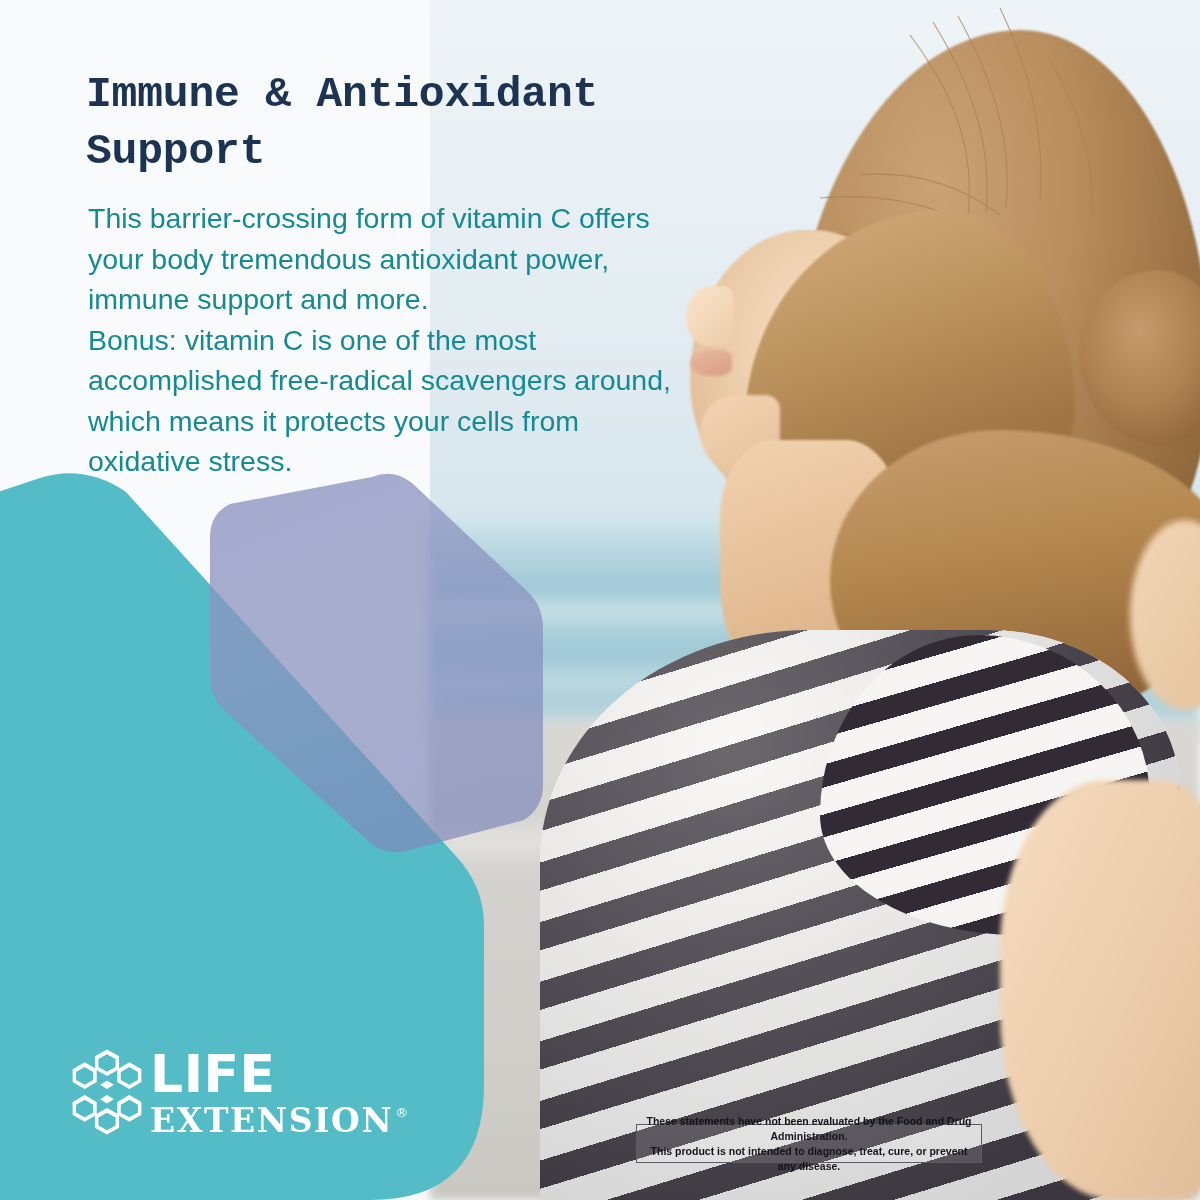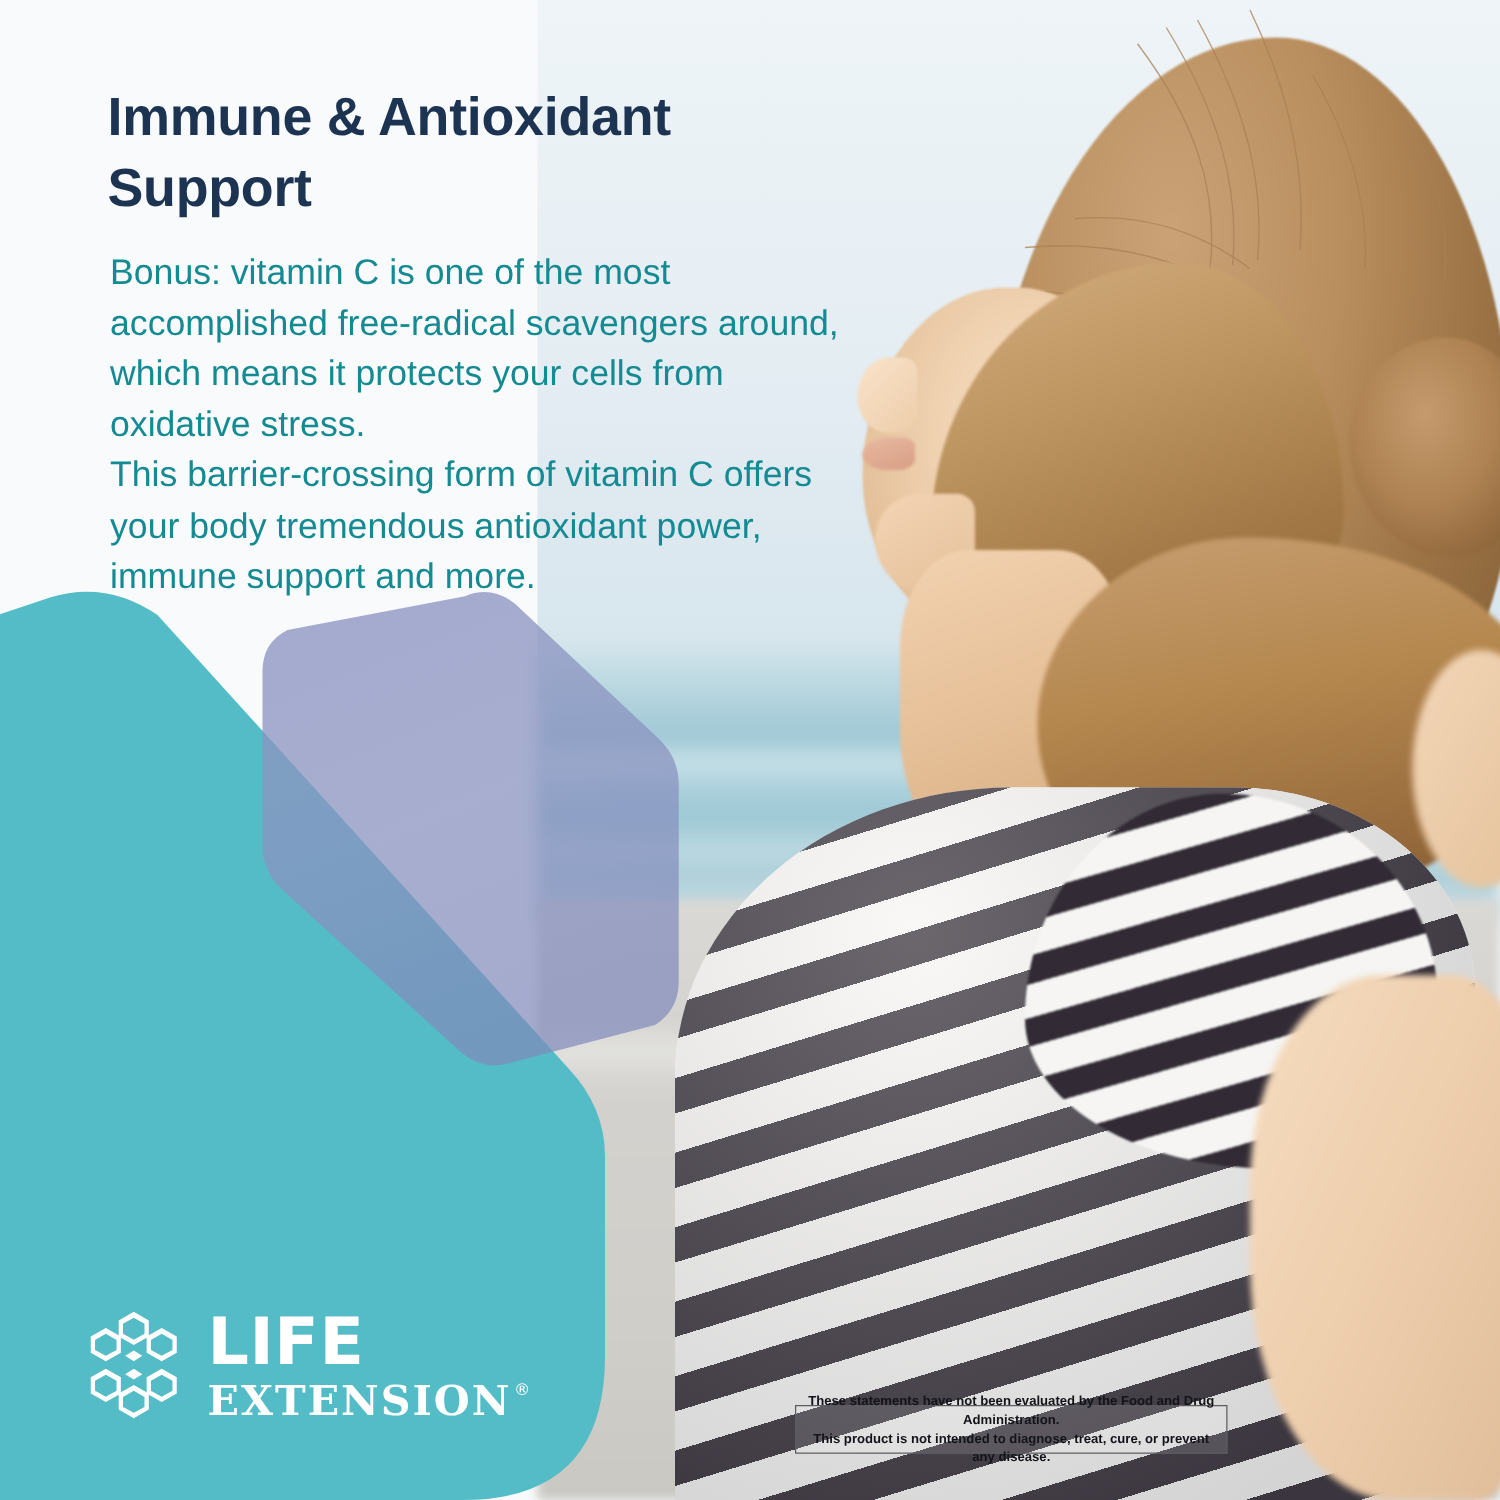--- a/index.html
+++ b/index.html
@@ -168,42 +168,42 @@
   
   .tealsvg { position: absolute; left: 0; top: 0; }
 
   
   .bluesvg { position: absolute; left: 0; top: 0; }
 
   
   .headline {
     position: absolute;
     left: 86px; top: 66px; width: 560px;
-    font-family: Liberation Sans, sans-serif;
+    font-family: Liberation Mono, monospace;
     font-weight: 700;
     font-size: 43px;
     line-height: 57px;
     letter-spacing: -0.2px;
     color: #1c3352;
   }
   .body-copy {
     position: absolute;
     left: 88px; top: 198px; width: 590px;
     font-family: "Liberation Sans", sans-serif;
     font-weight: 400;
     font-size: 28.5px;
     line-height: 40.5px;
     color: #148a93;
   }
   .body-copy p { margin: 0; }
 
   
   .logo {
     position: absolute; left: 64px; top: 1046px;
-    display: flex; align-items: center; gap: 16px;
+    display: flex; align-items: center; 
   }
   .logo-mark { width: 86px; height: 92px; flex: 0 0 auto; }
   .logo-words {
     display: flex; flex-direction: column;
     line-height: 1;
     color: #ffffff;
   }
   .logo-life {
     font-family: "DejaVu Sans", sans-serif;
     font-weight: 700;
@@ -326,22 +326,22 @@
              Q 210 514 230 504
              Z" fill="url(#hexgrad)"></path>
   </svg>
 
   <div class="headline">
     <div>Immune &amp; Antioxidant</div>
     <div>Support</div>
   </div>
 
   <div class="body-copy">
+    <p>This barrier-crossing form of vitamin C offers your body tremendous antioxidant power, immune support and more.</p>
     <p>Bonus: vitamin C is one of the most accomplished free-radical scavengers around, which means it protects your cells from oxidative stress.</p>
-    <p>This barrier-crossing form of vitamin C offers your body tremendous antioxidant power, immune support and more.</p>
   </div>
 
   <div class="logo">
     <svg class="logo-mark" viewBox="0 0 100 107">
       <g fill="#ffffff">
 
         <path d="M50 4 L64 12 L64 27 L50 35 L36 27 L36 12 Z
                  M50 9.5 L40 15.2 L40 24.5 L50 30 L60 24.5 L60 15.2 Z"></path>
 
         <path d="M24 19 L38 27 L38 42 L24 50 L10 42 L10 27 Z

